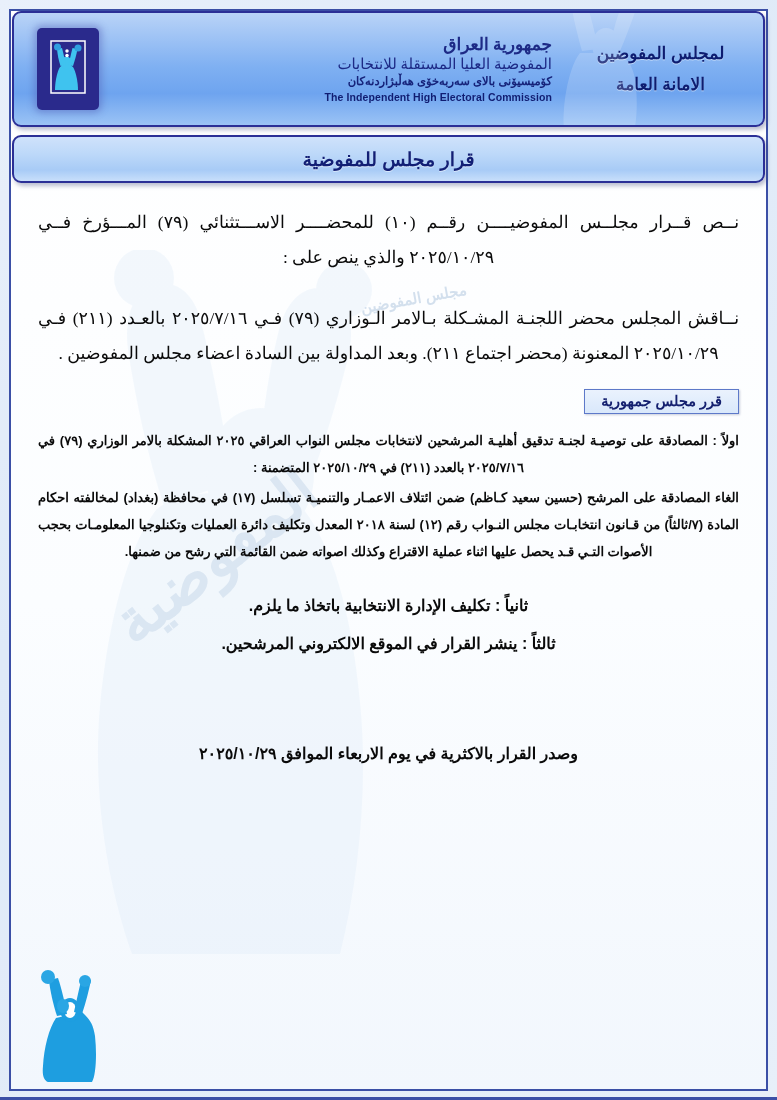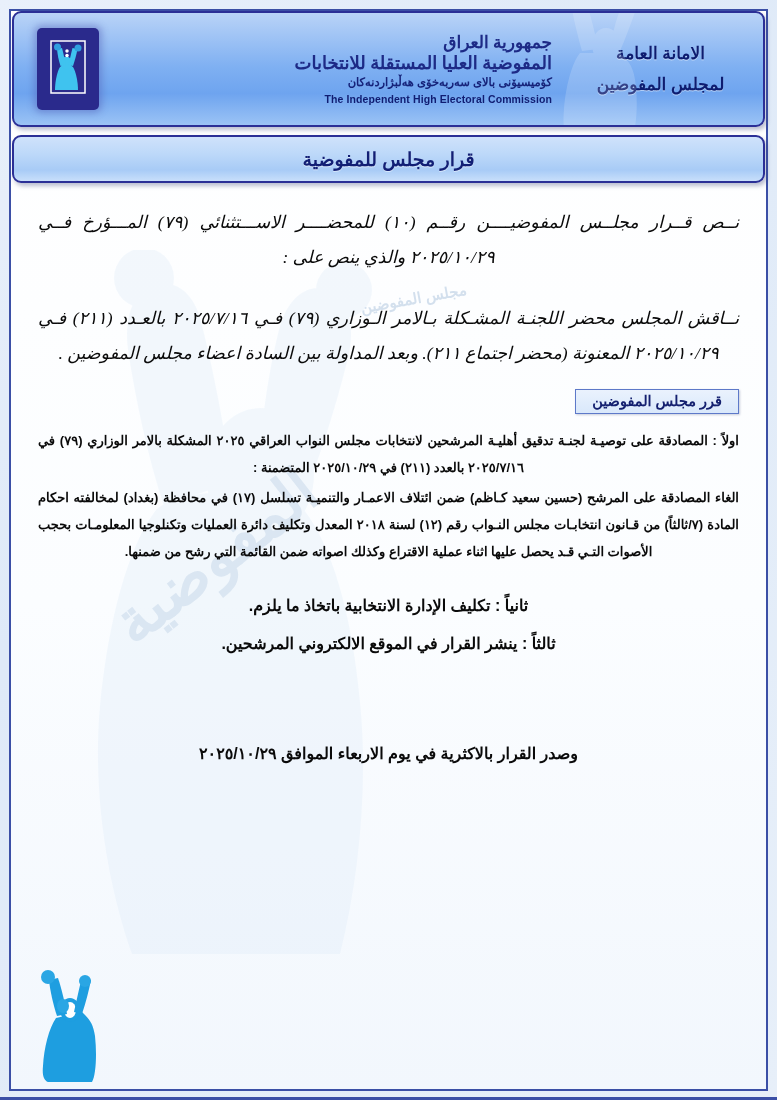--- a/index.html
+++ b/index.html
@@ -146,22 +146,22 @@
     font-family: "Liberation Serif", serif;
     color: #1d2a86;
     font-size: 17px;
     font-weight: bold;
     line-height: 1.15;
     letter-spacing: 1px;
   }
   .ar-script-2 {
     font-family: "Liberation Serif", serif;
     color: #1d2a86;
-    font-size: 18px;
-    font-weight: bold;
+    font-size: 15px;
+    font-weight: normal;
     line-height: 1.2;
     letter-spacing: 0.5px;
   }
   .kurdish-line {
     font-family: "Liberation Sans", sans-serif;
     color: #16237a;
     font-size: 11.5px;
     font-weight: bold;
     line-height: 1.5;
     letter-spacing: 0.2px;
@@ -203,21 +203,20 @@
     color: #111111;
   }
   .para {
     font-family: "Liberation Serif", "DejaVu Serif", serif;
     font-size: 17.5px;
     line-height: 2.0;
     text-align: justify;
     text-align-last: center;
     margin: 0 0 26px 0;
     color: #0a0a0a;
-    font-style: italic;
   }
   .para.second {
     margin-bottom: 18px;
   }
 
   .decision-chip-row {
     display: flex;
     justify-content: flex-start;
     margin: 4px 0 14px 0;
   }
@@ -310,22 +309,22 @@
       <svg class="header-ghost" viewBox="0 0 120 140">
         <g fill="#ffffff">
           <path d="M32 52 C24 62 18 84 16 108 C14 130 18 138 24 140 L82 140 C88 132 90 108 88 86 C86 64 80 60 72 52 Z"></path>
           <ellipse cx="58" cy="44" rx="14" ry="17"></ellipse>
           <path d="M34 50 C30 36 26 20 24 8 L40 6 C44 20 48 36 50 48 Z"></path>
           <path d="M72 50 C78 36 84 20 88 8 L74 4 C68 18 64 34 62 48 Z"></path>
         </g>
       </svg>
 
       <div class="hb-right">
+        <div>لمجلس المفوضين</div>
         <div>الامانة العامة</div>
-        <div>لمجلس المفوضين</div>
       </div>
 
       <div class="hb-center">
         <div class="ar-script-1">جمهورية العراق</div>
         <div class="ar-script-2">المفوضية العليا المستقلة للانتخابات</div>
         <div class="kurdish-line">كۆمیسیۆنی بالای سەربەخۆی هەڵبژاردنەکان</div>
         <div class="english-line">The Independent High Electoral Commission</div>
       </div>
 
       <div class="hb-logo-box">
@@ -351,21 +350,21 @@
       <span>قرار مجلس للمفوضية</span>
     </div>
 
     <div class="doc-body">
 
       <p class="para">نــص قــرار مجلــس المفوضيــــن رقــم (١٠) للمحضــــر الاســـتثنائي (٧٩) المـــؤرخ فــي ٢٠٢٥/١٠/٢٩ والذي ينص على :</p>
 
       <p class="para second">نــاقش المجلس محضر اللجنـة المشـكلة بـالامر الـوزاري (٧٩) فـي ٢٠٢٥/٧/١٦ بالعـدد (٢١١) فـي ٢٠٢٥/١٠/٢٩ المعنونة (محضر اجتماع ٢١١). وبعد المداولة بين السادة اعضاء مجلس المفوضين .</p>
 
       <div class="decision-chip-row">
-        <div class="decision-chip">قرر مجلس المفوضين</div>
+        <div class="decision-chip">قرر مجلس جمهورية</div>
       </div>
 
       <p class="bold-para tight">اولاً : المصادقة على توصيـة لجنـة تدقيق أهليـة المرشحين لانتخابات مجلس النواب العراقي ٢٠٢٥ المشكلة بالامر الوزاري (٧٩) في ٢٠٢٥/٧/١٦ بالعدد (٢١١) في ٢٠٢٥/١٠/٢٩ المتضمنة :</p>
 
       <p class="bold-para">الغاء المصادقة على المرشح (حسين سعيد كـاظم) ضمن ائتلاف الاعمـار والتنميـة تسلسل (١٧) في محافظة (بغداد) لمخالفته احكام المادة (٧/ثالثاً) من قـانون انتخابـات مجلس النـواب رقم (١٢) لسنة ٢٠١٨ المعدل وتكليف دائرة العمليات وتكنلوجيا المعلومـات بحجب الأصوات التـي قـد يحصل عليها اثناء عملية الاقتراع وكذلك اصواته ضمن القائمة التي رشح من ضمنها.</p>
 
       <div class="clause-spacer"></div>
 
       <p class="clause-line">ثانياً : تكليف الإدارة الانتخابية باتخاذ ما يلزم.</p>
       <p class="clause-line">ثالثاً : ينشر القرار في الموقع الالكتروني المرشحين.</p>

